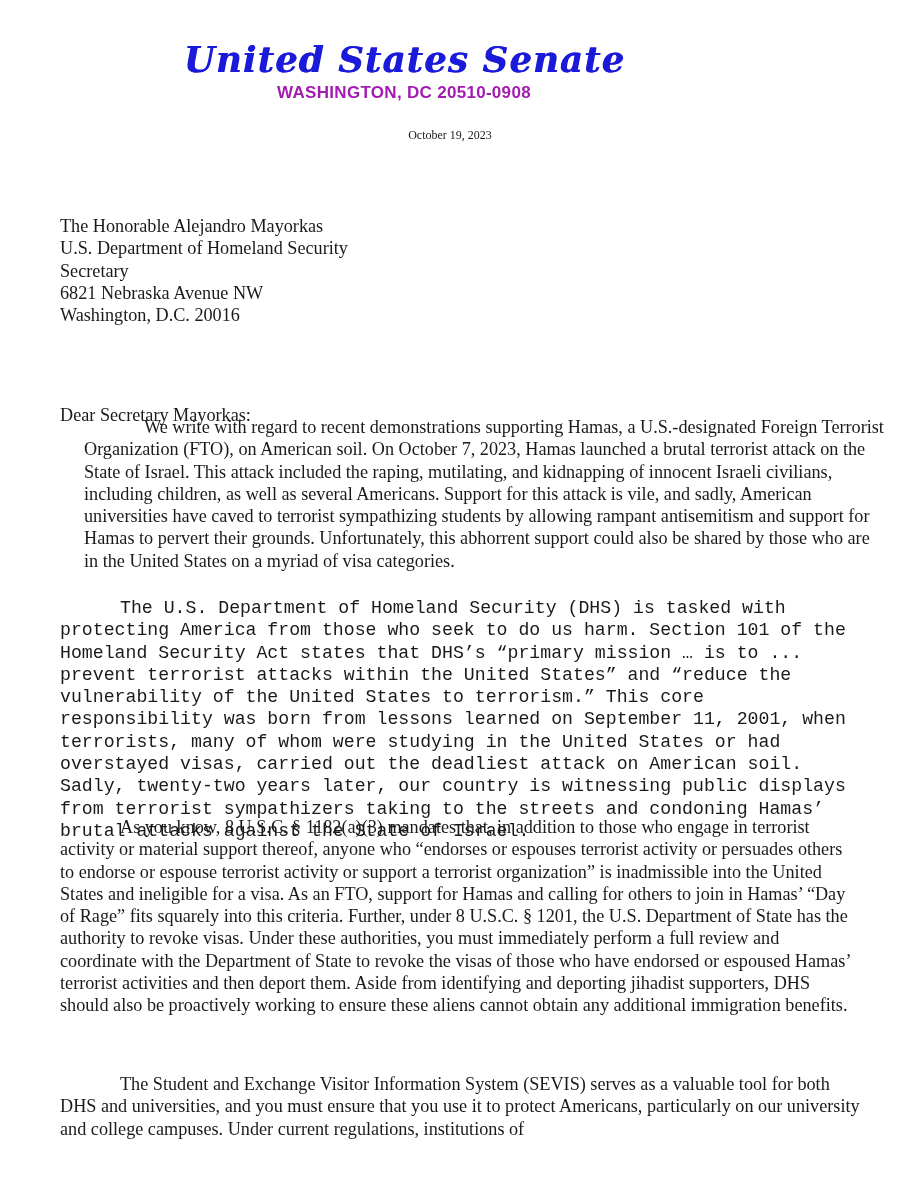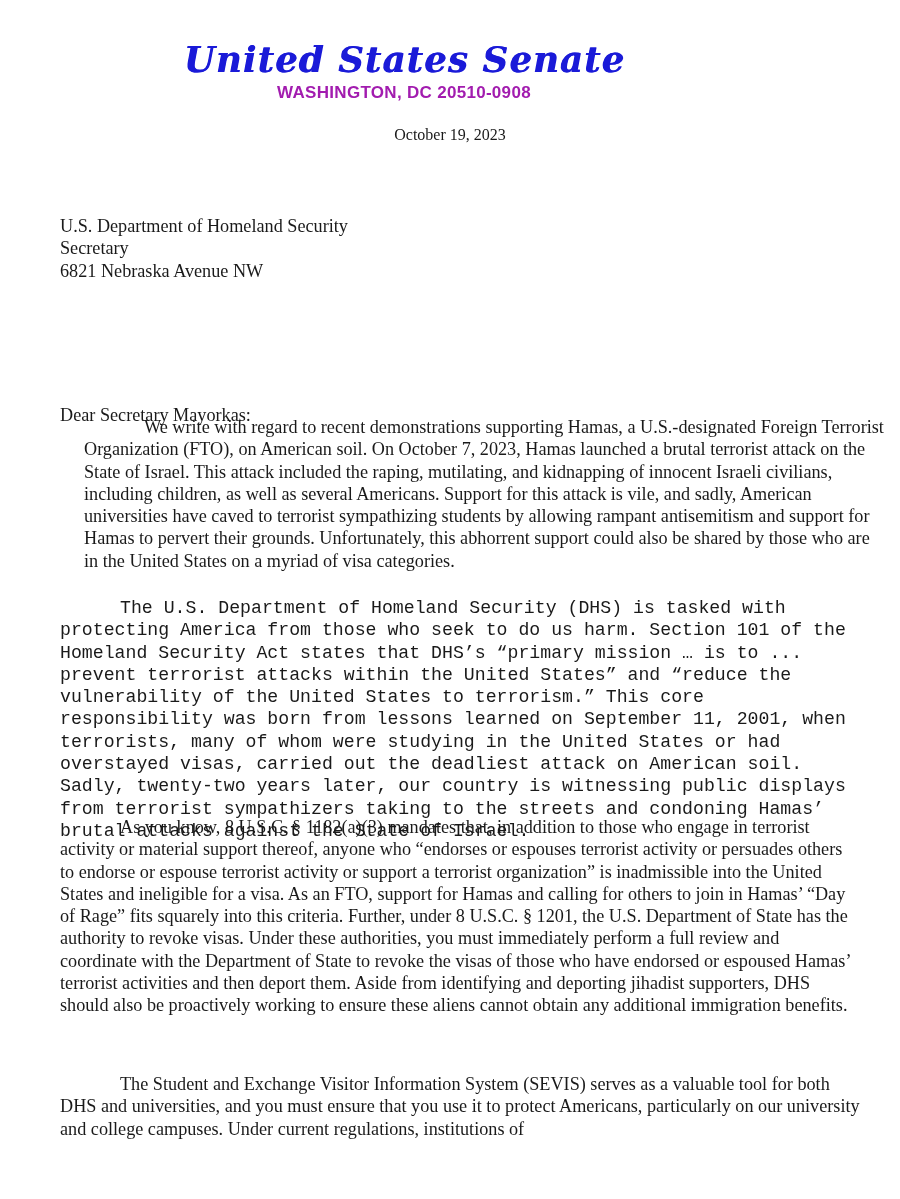--- a/index.html
+++ b/index.html
@@ -23,21 +23,21 @@
     }
     .senate-address {
       font-family: "Liberation Sans", "DejaVu Sans", sans-serif;
       font-weight: bold;
       font-size: 17px;
       color: #a21caf;
       margin-top: 2px;
       letter-spacing: 0.3px;
       line-height: 22px;
     }
-    .date { position: absolute; top: 124px; left: 0; width: 900px; text-align: center; font-size: 16px; line-height: 22px; }
+    .date { position: absolute; top: 124px; left: 0; width: 900px; text-align: center; font-size: 12px; line-height: 22px; }
     .body-text { position: absolute; left: 60px; width: 800px; font-size: 18.2px; line-height: 22.3px; }
     .address { top: 215px; }
     .address div { white-space: nowrap; }
     .salutation { top: 374px; margin-top: 30px; }
     .para { text-indent: 60px; text-align: left; }
     .p1 { top: 416px; margin-left: 24px; }
     .p2 { top: 597px; font-family: Liberation Mono, monospace; }
     .p3 { top: 816px; }
     .p4 { top: 1073px; }
   </style>
@@ -45,23 +45,25 @@
 <body>
 
 <div class="letterhead">
   <div class="senate-title">United States Senate</div>
   <div class="senate-address">WASHINGTON, DC 20510-0908</div>
 </div>
 
 <div class="date">October 19, 2023</div>
 
 <div class="body-text address">
+  <div>The Honorable Alejandro Mayorkas</div>
   <div>U.S. Department of Homeland Security</div>
   <div>Secretary</div>
   <div>6821 Nebraska Avenue NW</div>
+  <div>Washington, D.C. 20016</div>
 </div>
 
 <div class="body-text salutation">Dear Secretary Mayorkas:</div>
 
 <div class="body-text para p1">We write with regard to recent demonstrations supporting Hamas, a U.S.-designated Foreign Terrorist Organization (FTO), on American soil.  On October 7, 2023, Hamas launched a brutal terrorist attack on the State of Israel.  This attack included the raping, mutilating, and kidnapping of innocent Israeli civilians, including children, as well as several Americans.  Support for this attack is vile, and sadly, American universities have caved to terrorist sympathizing students by allowing rampant antisemitism and support for Hamas to pervert their grounds.  Unfortunately, this abhorrent support could also be shared by those who are in the United States on a myriad of visa categories.</div>
 <div class="body-text para p2">The U.S. Department of Homeland Security (DHS) is tasked with protecting America from those who seek to do us harm.  Section 101 of the Homeland Security Act states that DHS’s “primary mission … is to ... prevent terrorist attacks within the United States” and “reduce the vulnerability of the United States to terrorism.”  This core responsibility was born from lessons learned on September 11, 2001, when terrorists, many of whom were studying in the United States or had overstayed visas, carried out the deadliest attack on American soil.  Sadly, twenty-two years later, our country is witnessing public displays from terrorist sympathizers taking to the streets and condoning Hamas’ brutal attacks against the State of Israel.</div>
 <div class="body-text para p3">As you know, 8 U.S.C. § 1182(a)(3) mandates that, in addition to those who engage in terrorist activity or material support thereof, anyone who “endorses or espouses terrorist activity or persuades others to endorse or espouse terrorist activity or support a terrorist organization” is inadmissible into the United States and ineligible for a visa.  As an FTO, support for Hamas and calling for others to join in Hamas’ “Day of Rage” fits squarely into this criteria.  Further, under 8 U.S.C. § 1201, the U.S. Department of State has the authority to revoke visas.  Under these authorities, you must immediately perform a full review and coordinate with the Department of State to revoke the visas of those who have endorsed or espoused Hamas’ terrorist activities and then deport them.  Aside from identifying and deporting jihadist supporters, DHS should also be proactively working to ensure these aliens cannot obtain any additional immigration benefits.</div>
 <div class="body-text para p4">The Student and Exchange Visitor Information System (SEVIS) serves as a valuable tool for both DHS and universities, and you must ensure that you use it to protect Americans, particularly on our university and college campuses.  Under current regulations, institutions of</div>
 
 </body></html>

